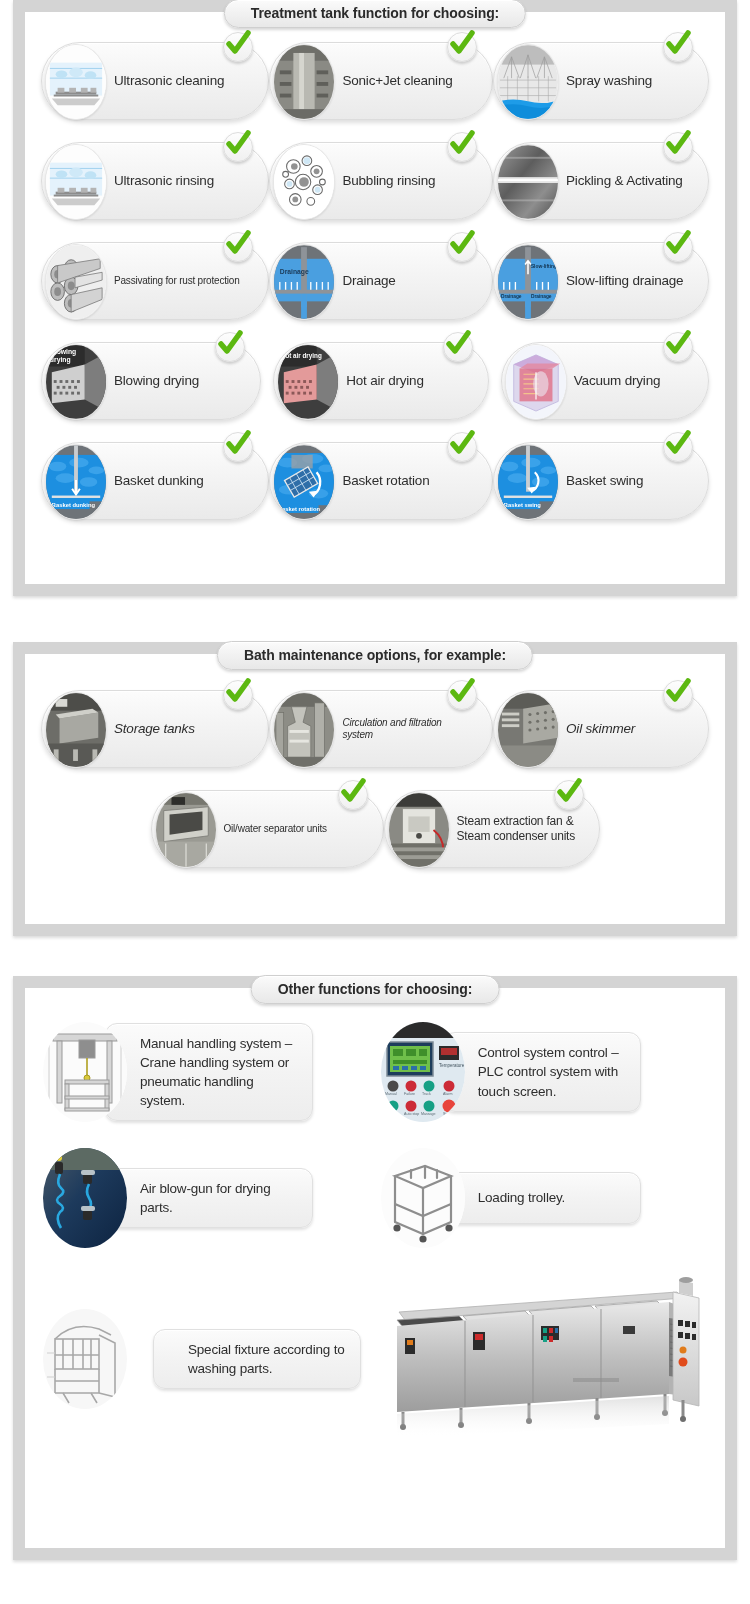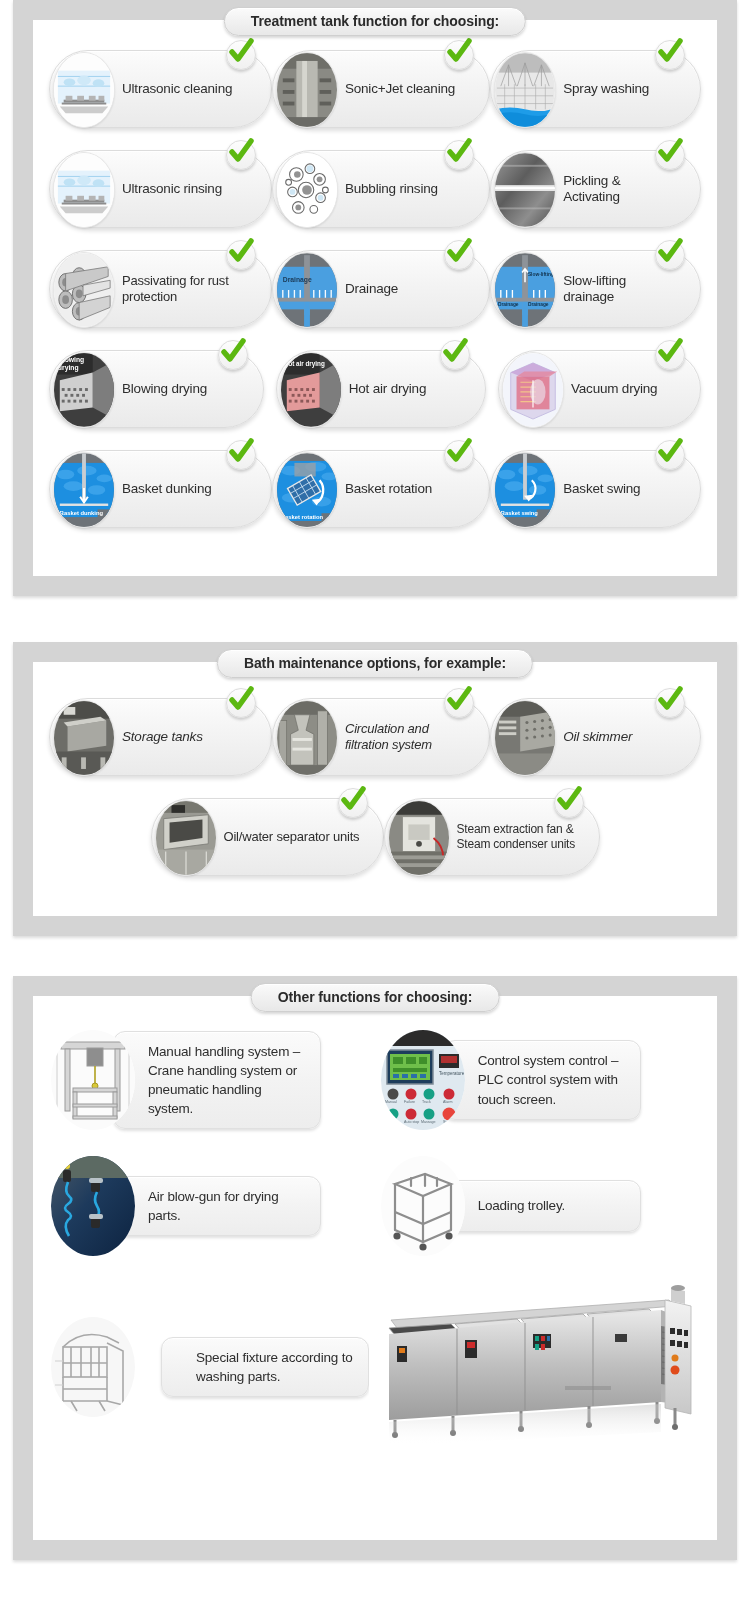--- a/index.html
+++ b/index.html
@@ -9,21 +9,21 @@
     font-family: "Liberation Sans", sans-serif;
     -webkit-font-smoothing: antialiased;
   }
   body { width: 750px; height: 1604px; position: relative; overflow: hidden; }
 
   
   .section {
     position: relative;
     margin: 0 13px;
     background: #d4d4d4;
-    padding: 20px;
+    padding: 12px;
     box-shadow: 0 2px 3px rgba(0,0,0,.14);
   }
   .section-inner {
     background: #ffffff;
     position: relative;
     width: 100%;
     height: 100%;
   }
   .sec-gap-a { height: 46px; }
   .sec-gap-b { height: 40px; }
@@ -77,21 +77,21 @@
   }
   .pill-img > svg { display: block; width: 100%; height: 100%; }
   .pill-label {
     margin-left: 72px;
     margin-right: 22px;
     font-size: 13.5px;
     color: #2e2e2e;
     line-height: 1.22;
     letter-spacing: -.2px;
   }
-  .pill-label.two { font-size: 13px; }
+  .pill-label.two { font-size: 10px; }
 
   
   .check-badge {
     position: absolute;
     top: -10px;
     right: 16px;
     width: 30px;
     height: 30px;
     border-radius: 50%;
     background: linear-gradient(180deg,#fdfdfd 0%,#f0f0f0 100%);

